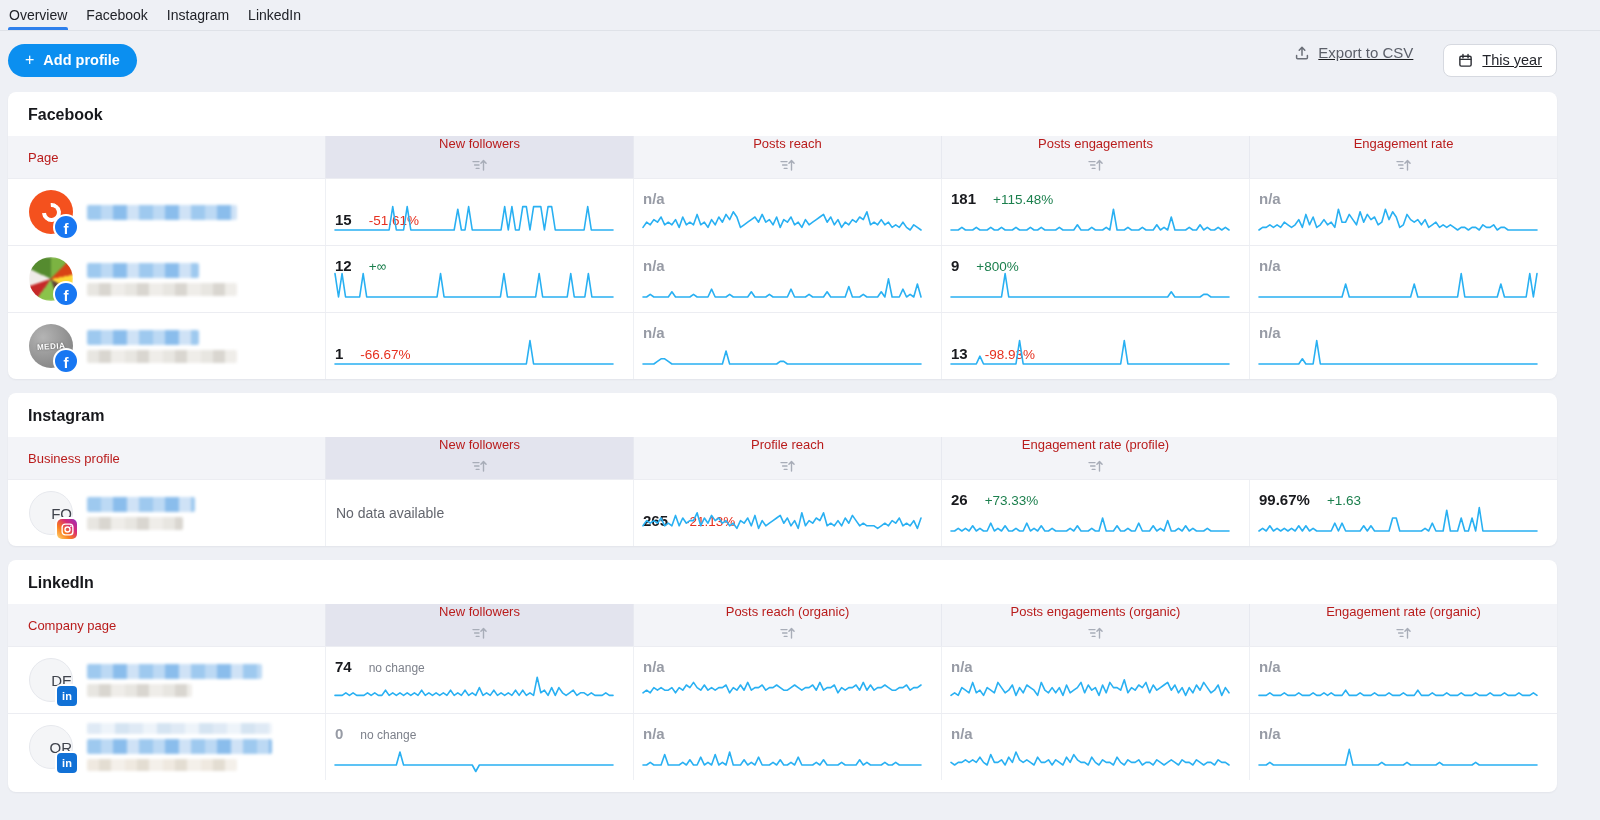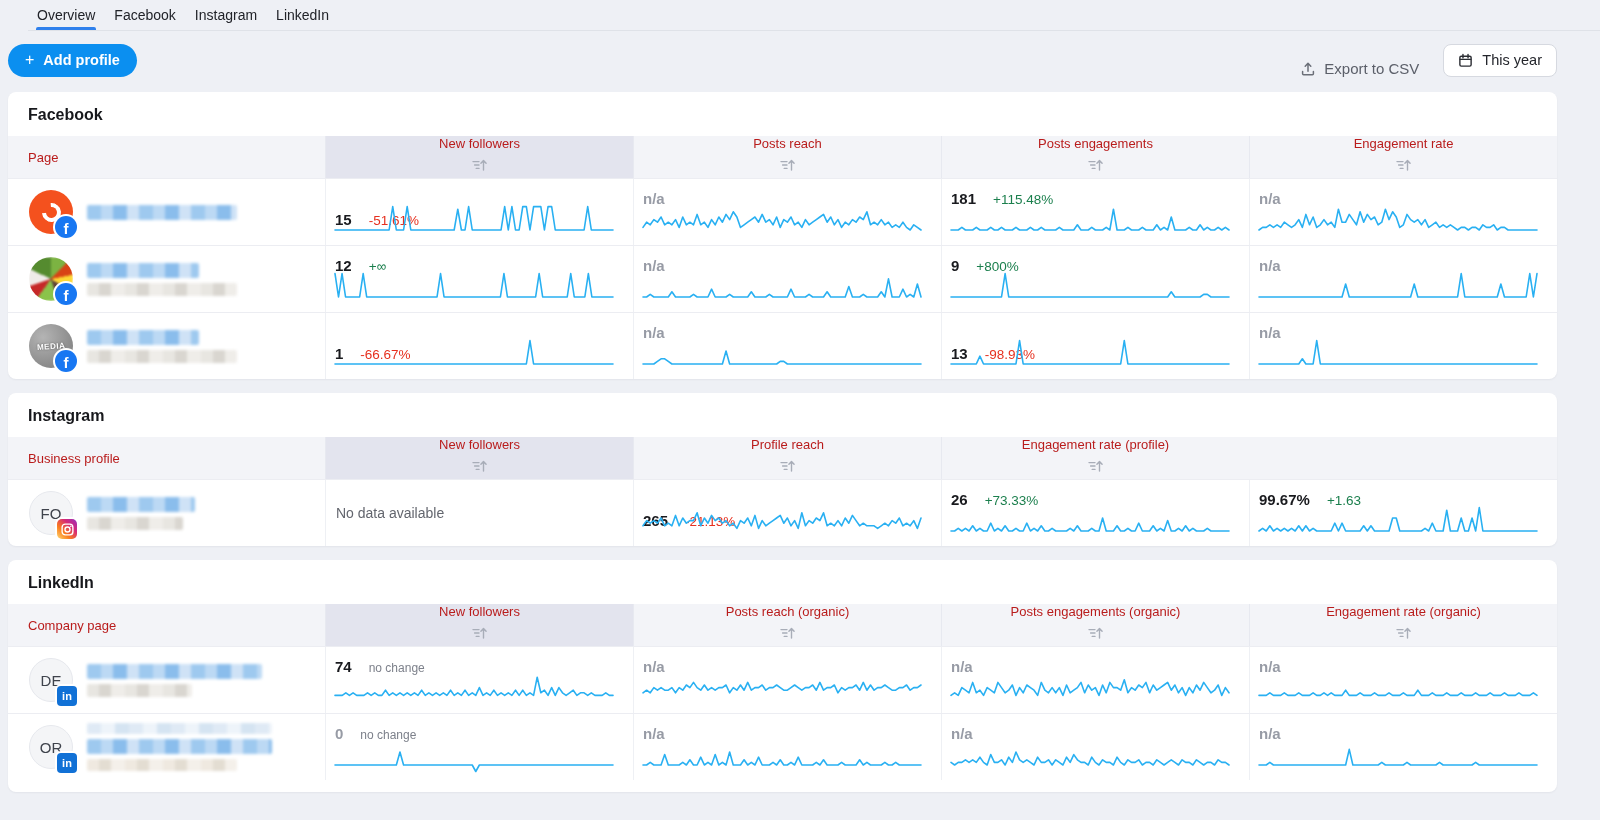--- a/index.html
+++ b/index.html
@@ -8,41 +8,41 @@
     font-family: "Liberation Sans", "DejaVu Sans", sans-serif;
     background:#eef0f5;
     color:#1a1b1e;
     position:relative;
   }
 
   
   .tabbar{
     display:flex; gap:17px; padding-left:8px;
     border-bottom:1px solid #dfe2e8;
-    height:31px; align-items:stretch;margin-left:28px;
+    height:31px; align-items:stretch;
   }
   .tab{
     font-size:14px; color:#212329; padding:7px 1px 0; position:relative; cursor:pointer;
     white-space:nowrap;
   }
   .tab.active{ font-weight:400; }
   .tab.active::after{
     content:""; position:absolute; left:0; right:0; bottom:0; height:3px;
     background:#2e80ec; border-radius:2px 2px 0 0;
   }
 
   
   .toolbar{ display:flex; align-items:center; justify-content:space-between; margin:13px 43px 15px 8px; }
   .btn-add{
     display:inline-flex; align-items:center; gap:9px; background:#0b8ff0; color:#fff;
     font-size:14.5px; font-weight:700; border:none; border-radius:17px; padding:8px 17px 9px;
     cursor:pointer; font-family:inherit;
   }
   .btn-add .plus{ font-size:16px; font-weight:400; line-height:10px; }
-  .right-tools{ display:flex; align-items:flex-end; gap:24px; }
+  .right-tools{ display:flex; align-items:flex-start; gap:30px;text-decoration:underline; }
   .export-btn{
     display:inline-flex; align-items:center; gap:8px; color:#5b5f69; font-size:15px;
     background:none; border:none; cursor:pointer; font-family:inherit;
   }
   .period-btn{
     display:inline-flex; align-items:center; gap:9px; background:#fff; border:1px solid #d6d9e0;
     border-radius:8px; padding:7px 14px 8px; font-size:14.5px; color:#24262c; cursor:pointer;
     font-family:inherit;
   }
 
@@ -102,21 +102,21 @@
   .av-pizza .pizza-layer{
     width:100%; height:100%; filter:blur(1.2px);
     background:conic-gradient(#7cb342 0 12%, #d84315 12% 22%, #fdd835 22% 34%,
       #5d4037 34% 45%, #8bc34a 45% 60%, #c62828 60% 70%, #efebe9 70% 82%, #558b2f 82% 100%);
   }
   .av-media{ background:radial-gradient(circle at 32% 30%, #b4b4b4, #787878); }
   .media-txt{
     color:#fff; font-size:8px; font-weight:700; letter-spacing:.5px;
     transform:rotate(-4deg); text-shadow:0 0 2px #555;
   }
-  .av-initials{ background:#f4f5f7; border:1px solid #e6e8ed; color:#3f434c; font-size:15px; }
+  .av-initials{ background:#f4f5f7; border:1px solid #e6e8ed; color:#3f434c; font-size:15px;justify-content:flex-end; }
   .badge{
     position:absolute; right:-4px; bottom:-4px; box-shadow:0 0 0 2px #fff;
     display:flex; align-items:center; justify-content:center;
   }
   .badge-facebook{
     width:22px; height:22px; border-radius:50%; background:#1877f2;
     color:#fff; font-weight:700; font-size:15px; line-height:1;
     font-family:"Liberation Sans", sans-serif;
   }
   .badge-facebook span{ position:relative; top:1px; }

